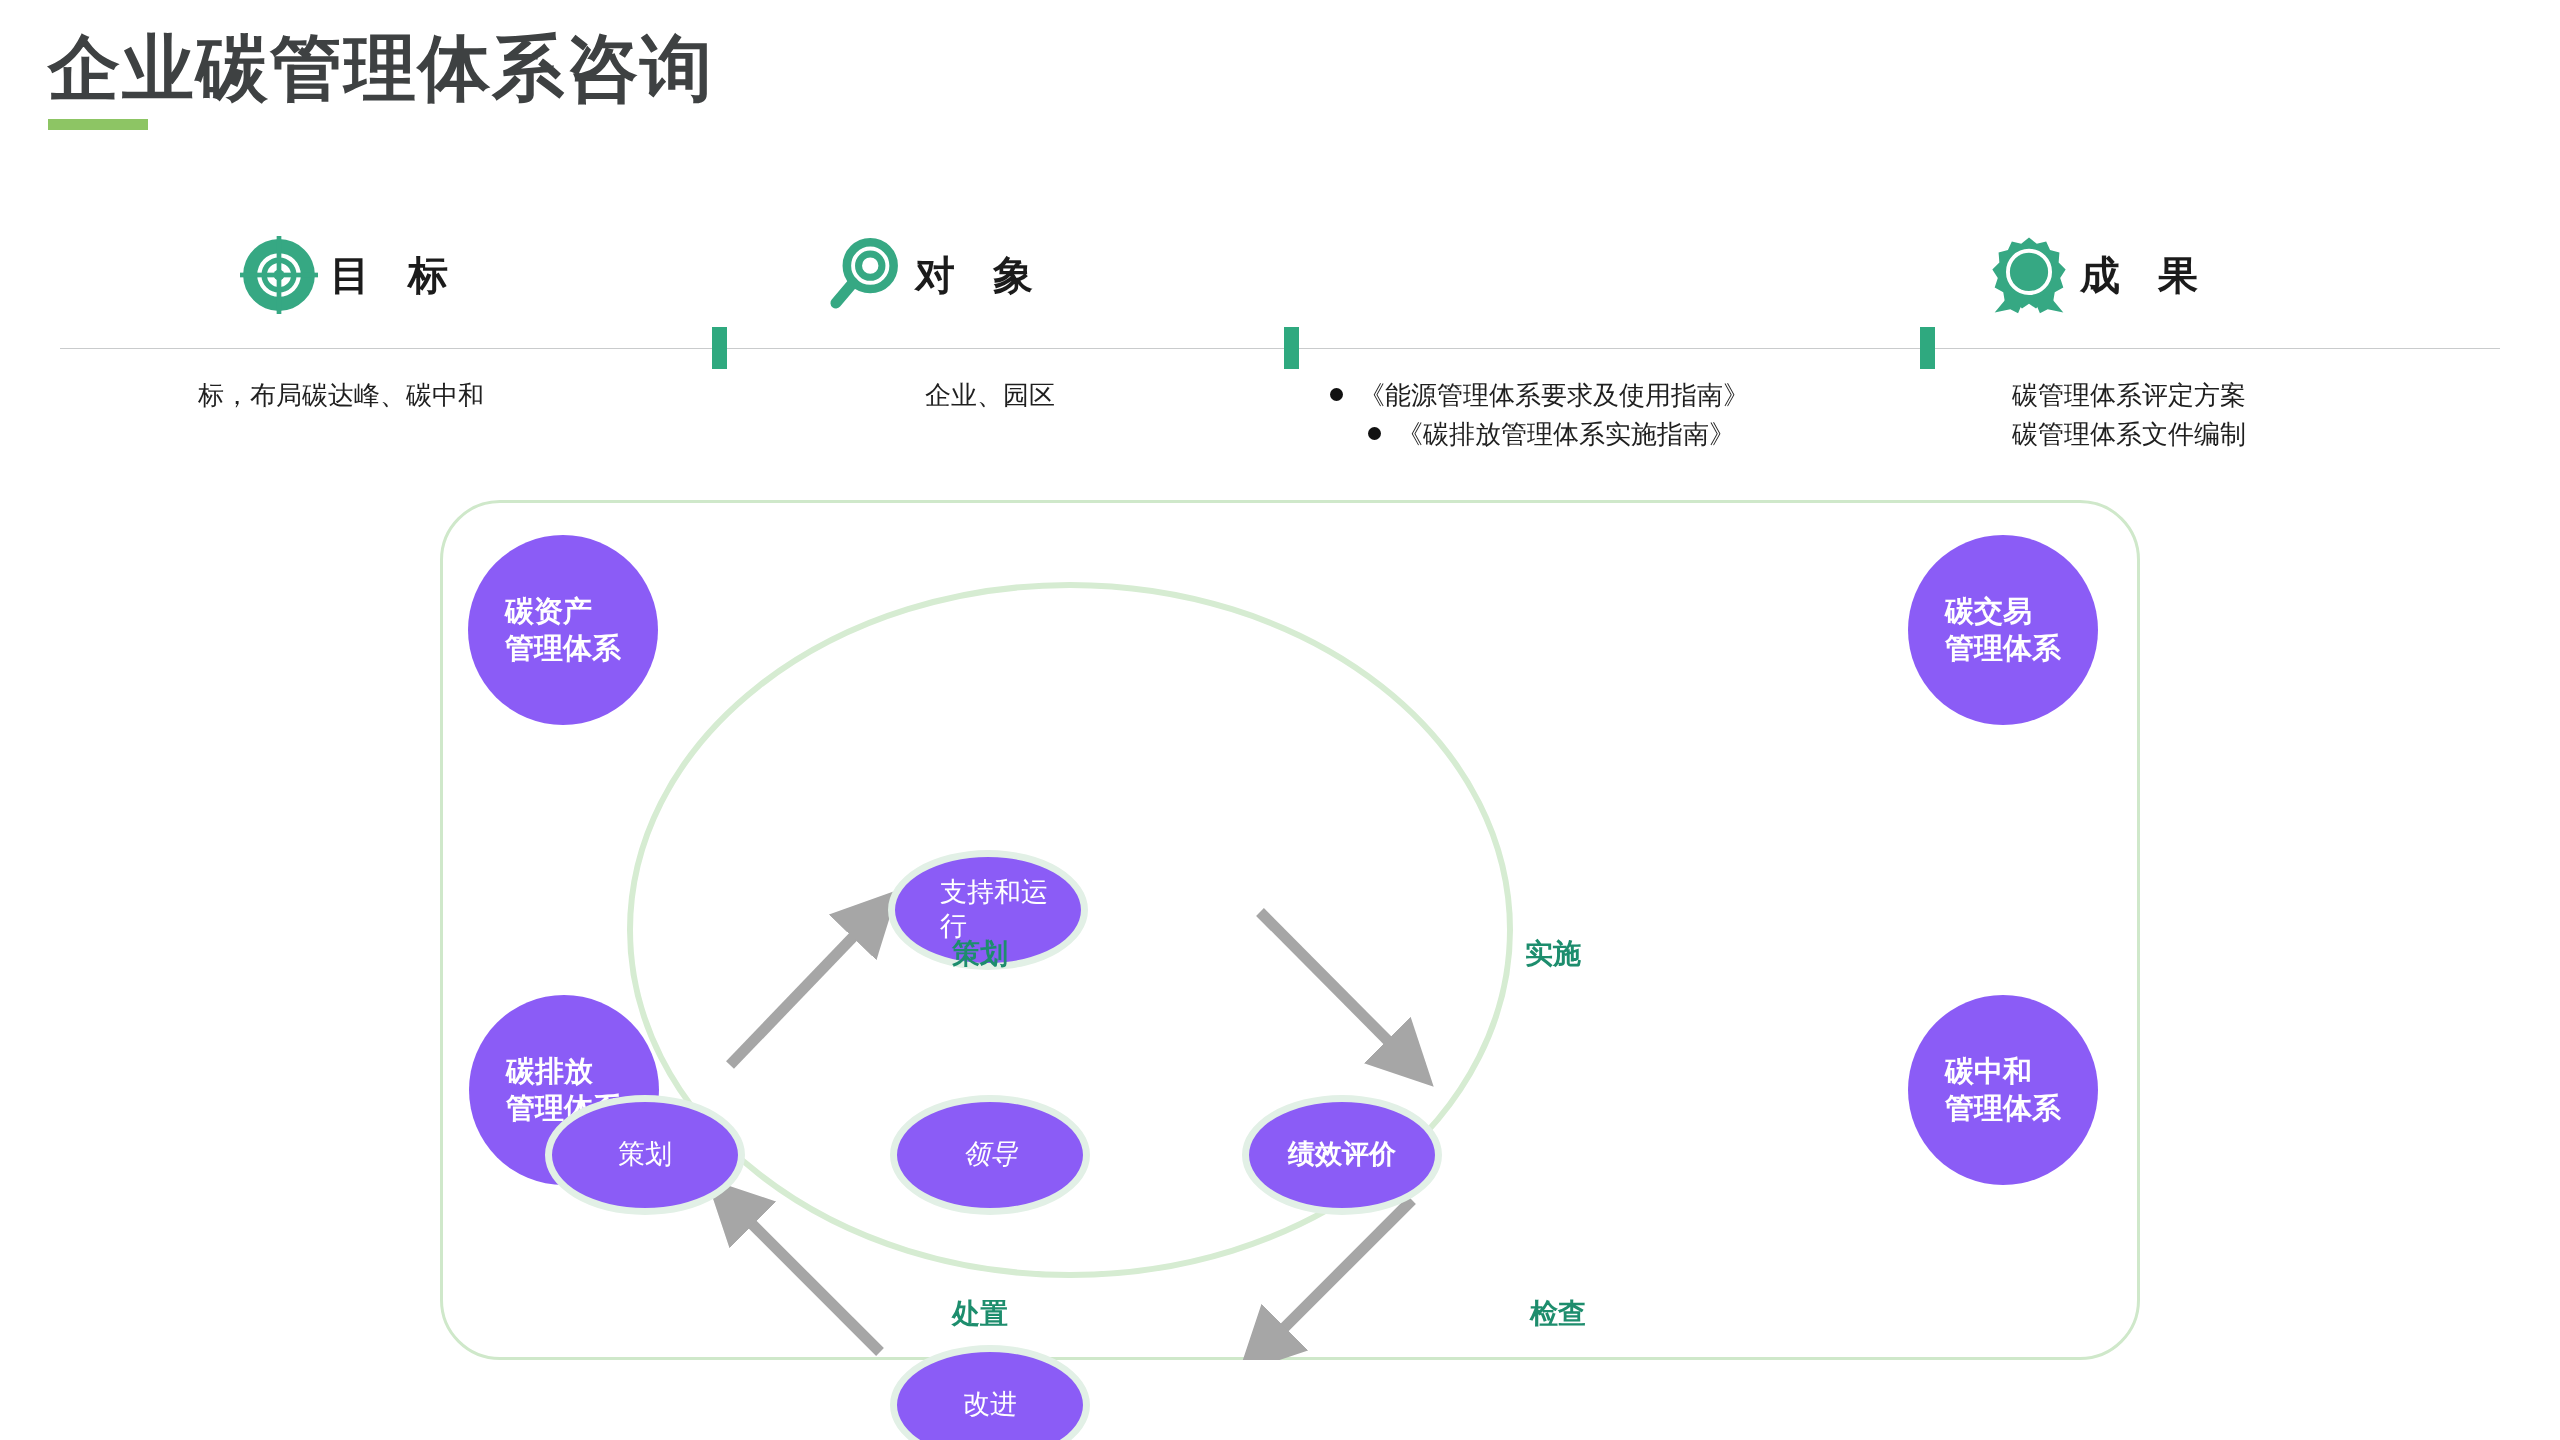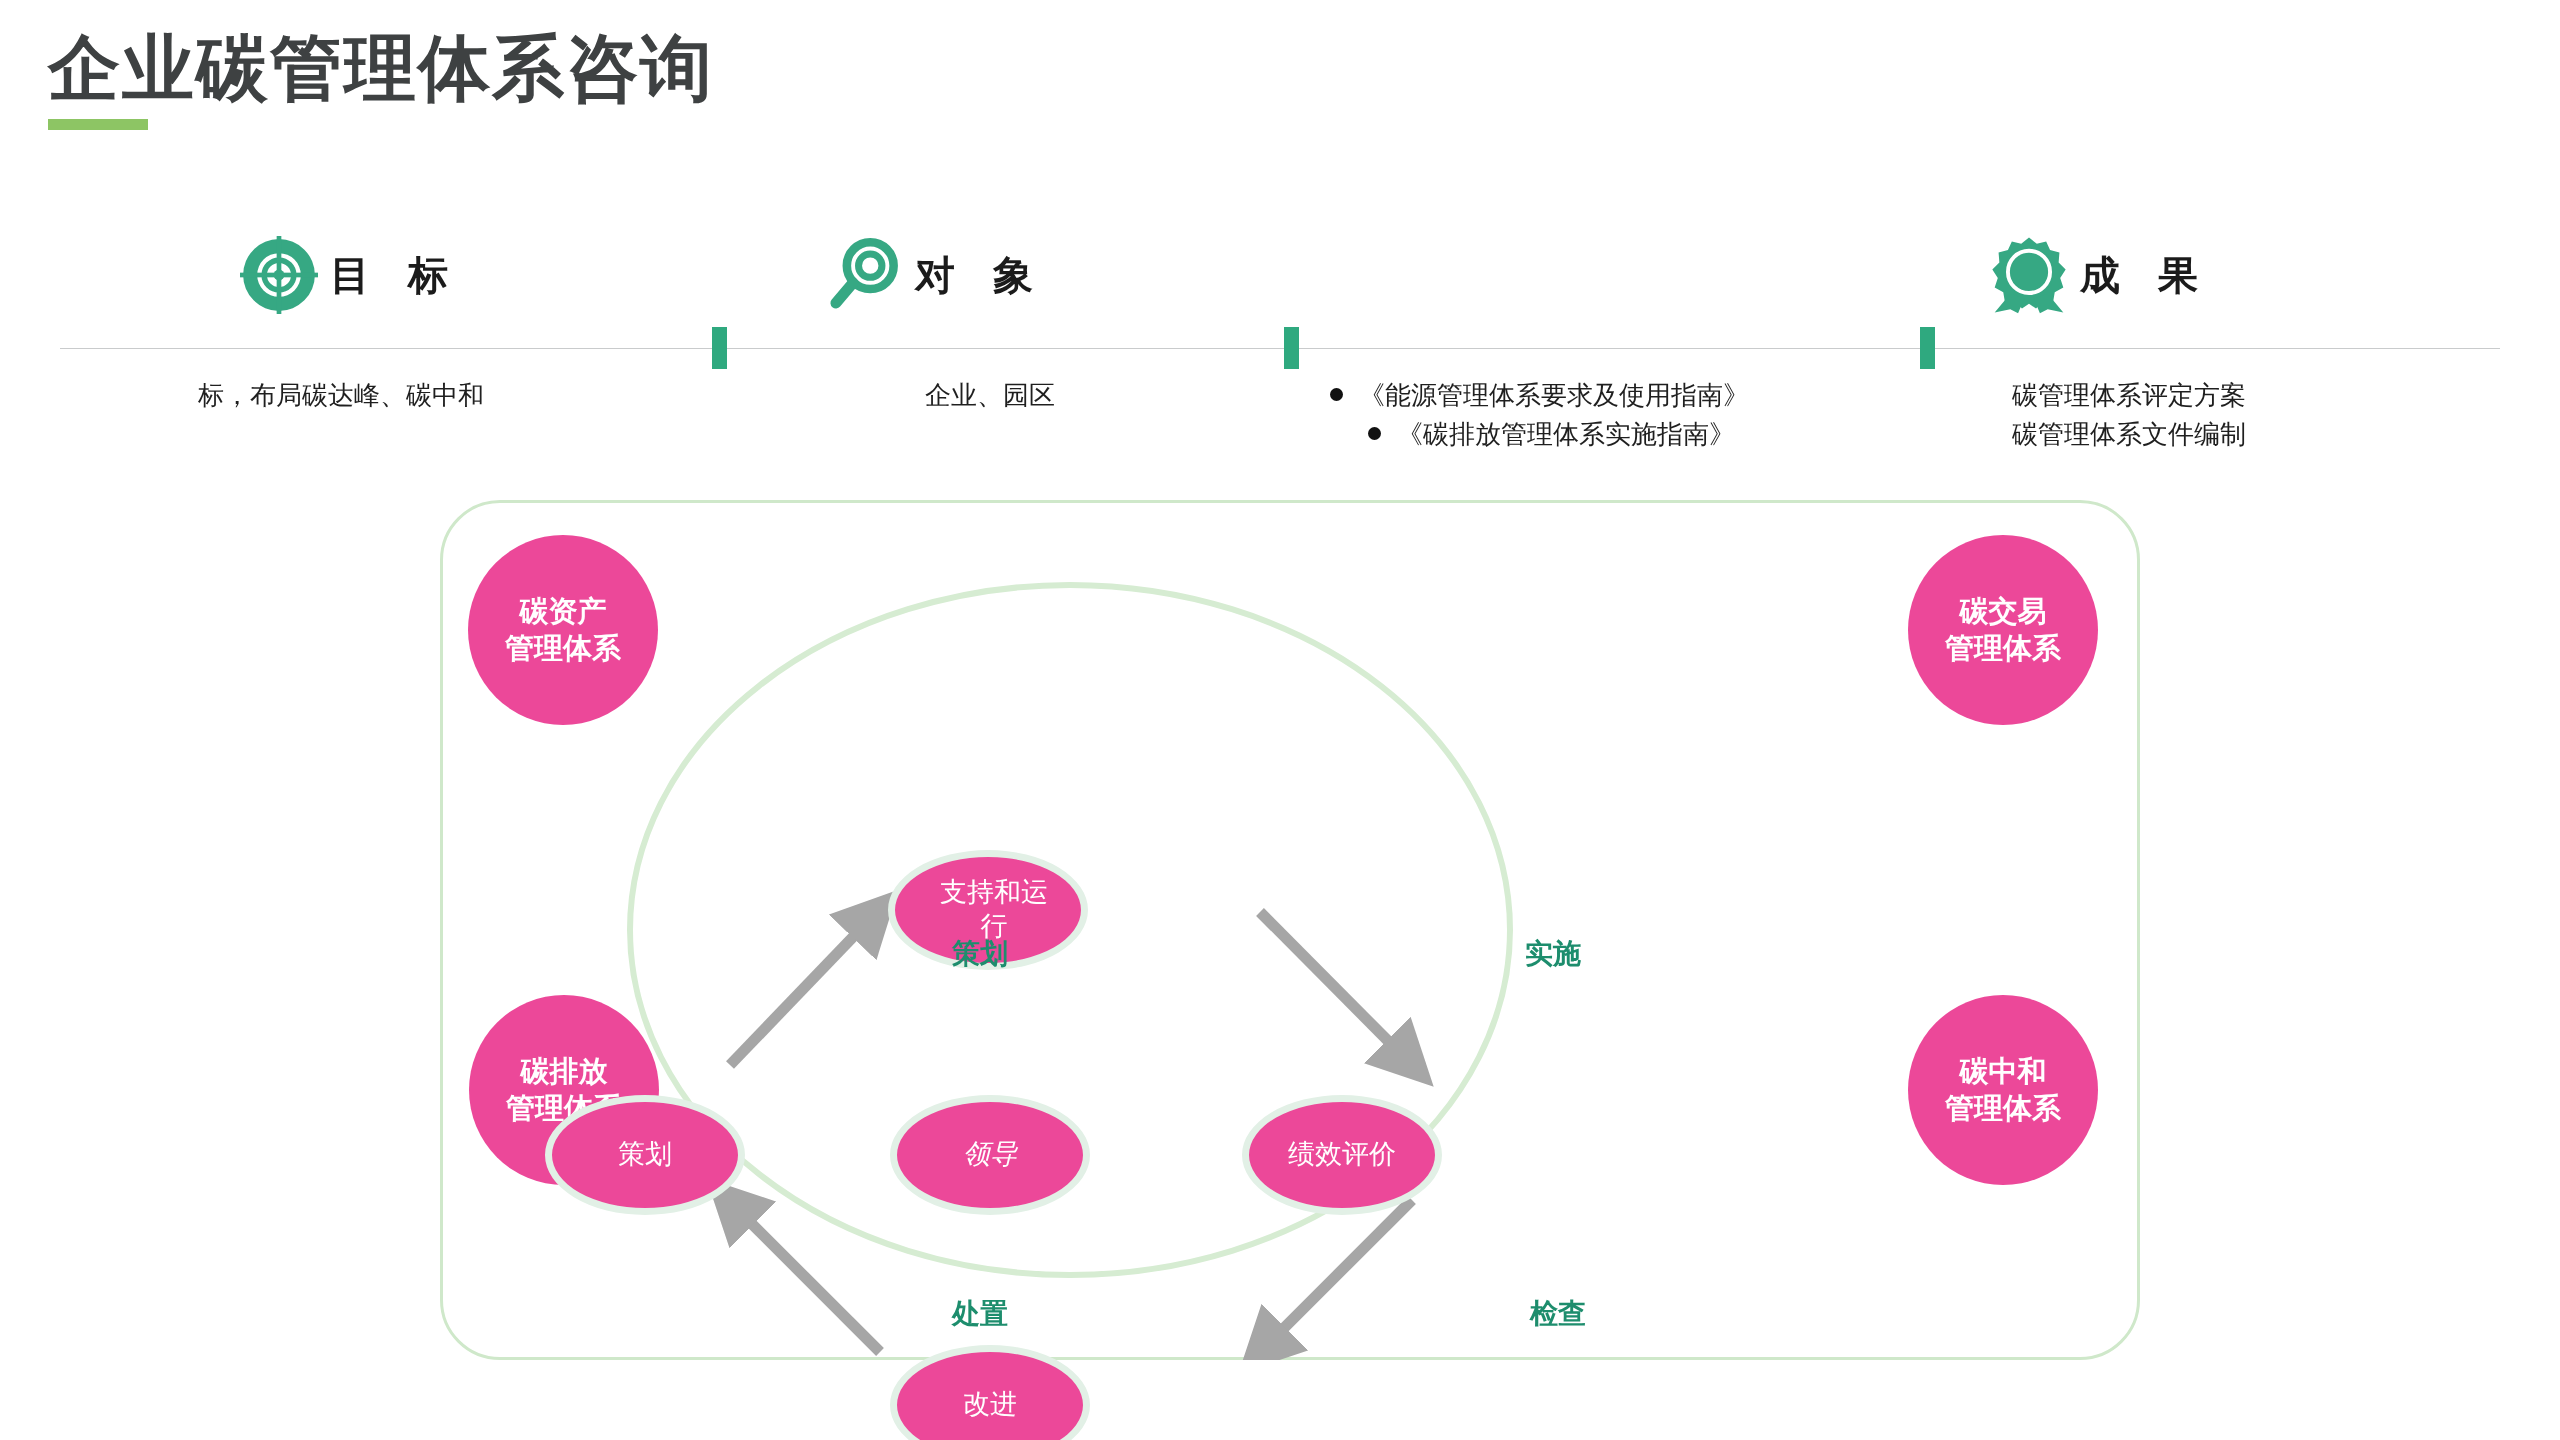--- a/index.html
+++ b/index.html
@@ -130,23 +130,22 @@
     left: 0; top: 0;
     width: 1700px;
     height: 860px;
   }
 
   .node {
     position: absolute;
     display: flex;
     align-items: center;
     justify-content: center;
-    text-align: center;
     color: #ffffff;
-    background: #ec4899;
+    background: #8b5cf6;
     border-radius: 50%;
     box-sizing: border-box;
   }
   .node-corner {
     width: 190px;
     height: 190px;
     font-size: 29px;
     font-weight: bold;
     line-height: 1.28;
   }
@@ -300,21 +299,21 @@
   </div>
 
   <div class="node node-cycle" style="left:105px; top:595px; width:200px; height:120px;">
     <span>策划</span>
   </div>
 
   <div class="node node-cycle" style="left:450px; top:595px; width:200px; height:120px;font-style:italic;">
     <span>领导</span>
   </div>
 
-  <div class="node node-cycle" style="left:802px; top:595px; width:200px; height:120px;">
+  <div class="node node-cycle" style="left:802px; top:595px; width:200px; height:120px;font-weight:bold;">
     <span>绩效评价</span>
   </div>
 
   <div class="node node-cycle" style="left:450px; top:845px; width:200px; height:120px;">
     <span>改进</span>
   </div>
 
   <div class="edge-label" style="left:512px; top:435px;">策划</div>
   <div class="edge-label" style="left:1085px; top:435px;">实施</div>
   <div class="edge-label" style="left:1090px; top:795px;">检查</div>

